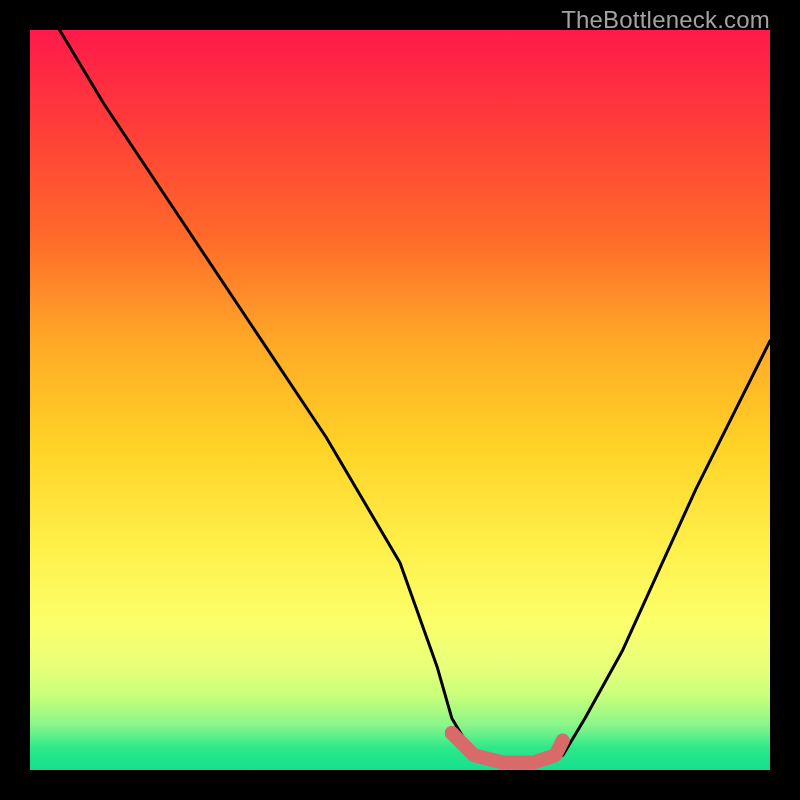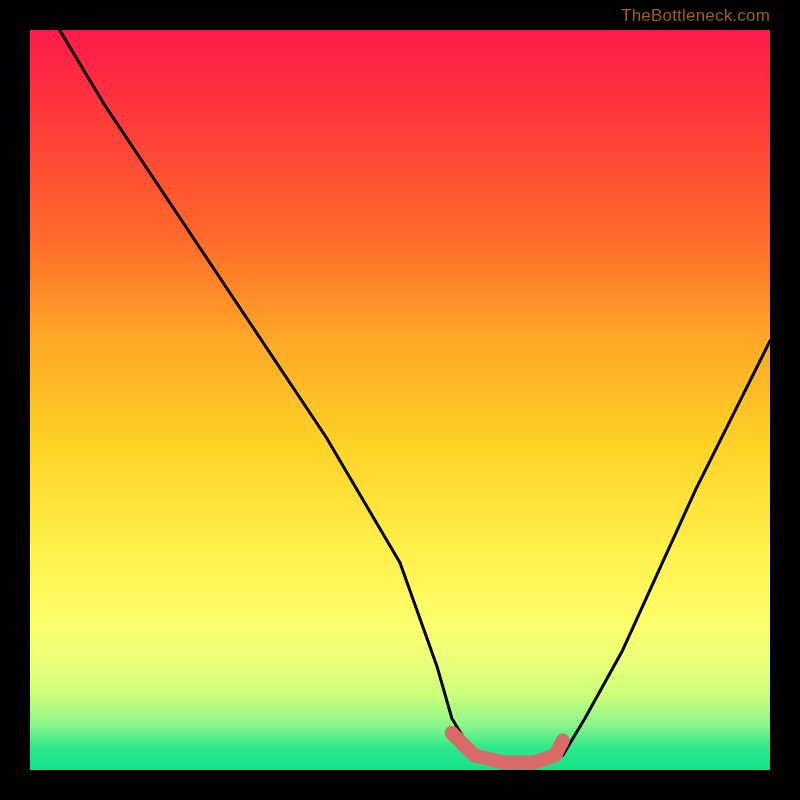--- a/index.html
+++ b/index.html
@@ -39,22 +39,22 @@
       #c8ff7a 90%,
       #88f58a 94%,
       #2ee889 97%,
       #13e08d 100%
     );
   }
   .watermark {
     position: absolute;
     top: 6px;
     right: 30px;
-    color: #a16207;
-    font-size: 17px;
+    color: #a3a3a3;
+    font-size: 24px;
     letter-spacing: 0.2px;
   }
   svg.curves {
     position: absolute;
     top: 0;
     left: 0;
     width: 740px;
     height: 740px;
   }
 </style>

